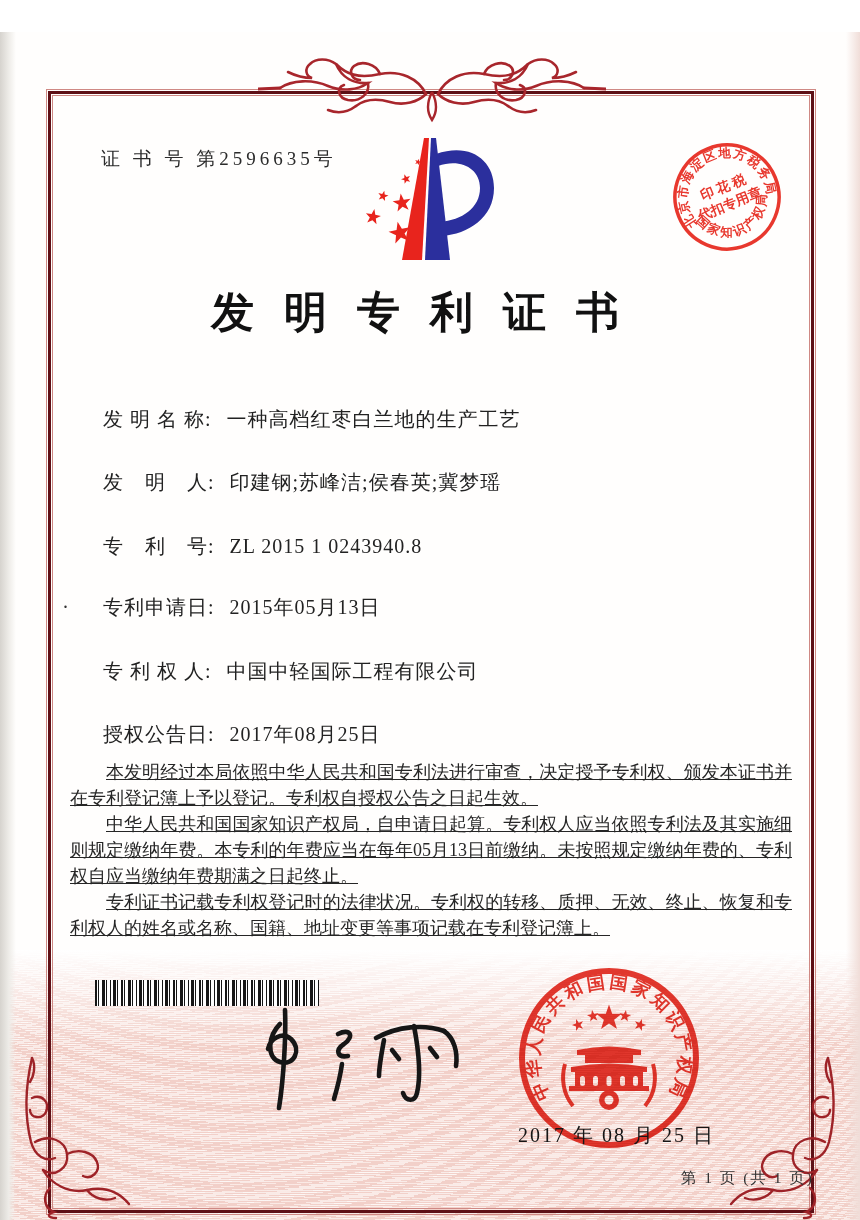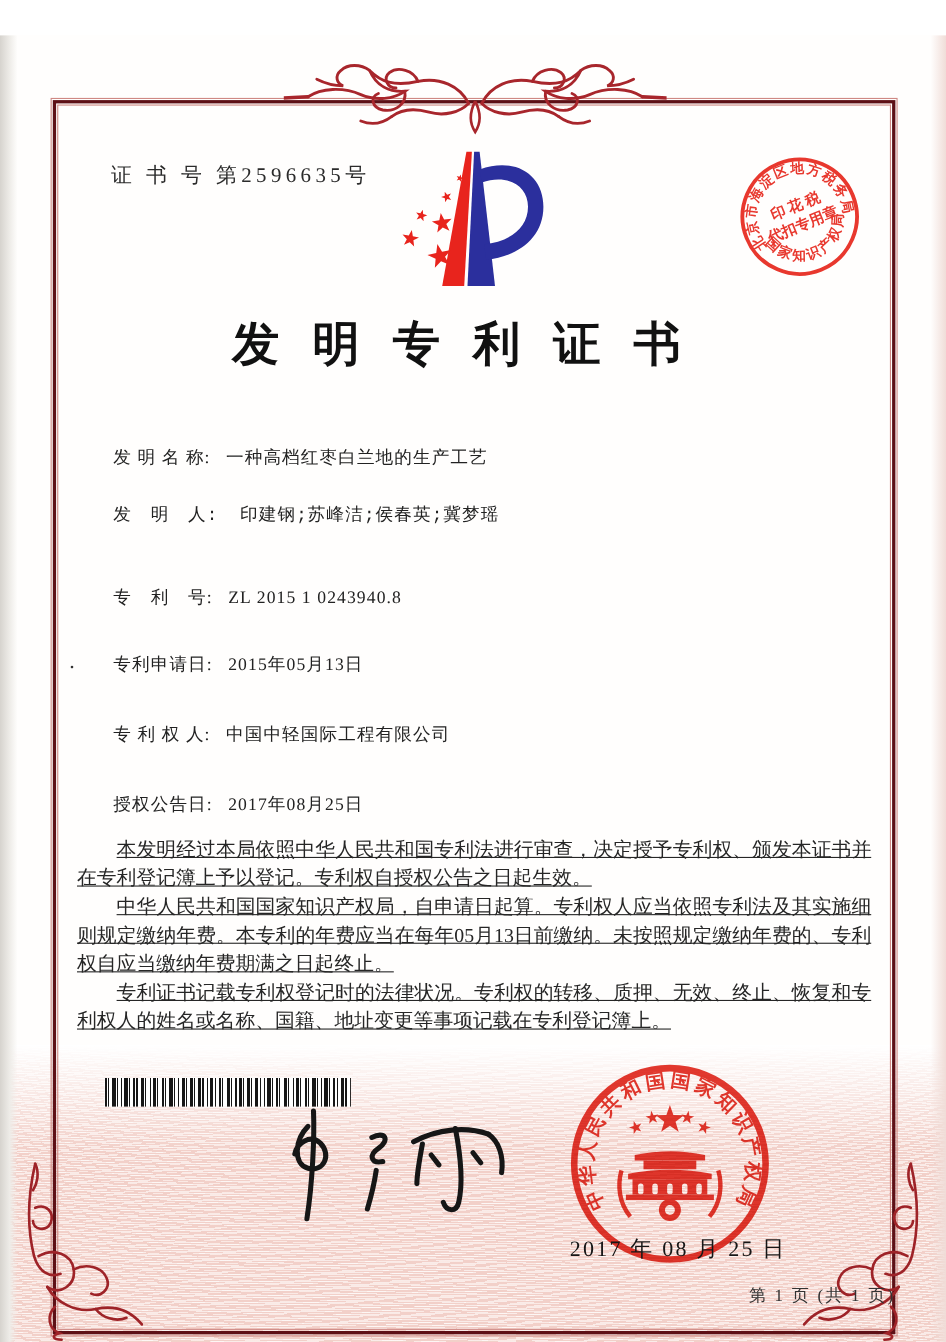--- a/index.html
+++ b/index.html
@@ -27,21 +27,21 @@
   .frame .f3{position:absolute;inset:1px;border:1px solid #cf8984;}
 
   .orn{position:absolute;z-index:3;}
   .content{position:absolute;z-index:4;}
 
   .cert-no{left:101px;top:114px;font-size:19px;letter-spacing:4px;color:#2b2b2b;}
 
   .title{left:46px;top:252px;width:768px;text-align:center;font-size:43px;font-weight:600;
     letter-spacing:30px;box-sizing:border-box;color:#111;}
 
-  .field{left:103px;font-size:16px;color:#222;white-space:nowrap;}
+  .field{left:103px;font-size:20px;color:#222;white-space:nowrap;}
   .field .lab{letter-spacing:1px;}
   .field .val{margin-left:10px;letter-spacing:1px;}
 
   .stray{left:63px;top:558px;font-size:20px;color:#333;}
 
   .paras{left:70px;top:727px;width:722px;font-size:18px;line-height:26px;color:#262626;
     text-align:justify;}
   .paras p{margin:0;text-indent:2em;text-decoration:underline;}
 
   .barcode{left:95px;top:948px;width:224px;height:26px;
@@ -149,21 +149,21 @@
       <text x="82" y="94" text-anchor="middle" font-size="13.5" font-weight="bold">代扣专用章</text>
     </g>
   </svg>
 
   <div class="content title">发明专利证书</div>
 
   <div class="content field" style="top:374px;">
     <span class="lab">发 明 名 称:</span>
     <span class="val">一种高档红枣白兰地的生产工艺</span>
   </div>
-  <div class="content field" style="top:426px;font-family:Liberation Mono, monospace;">
+  <div class="content field" style="top:437px;">
     <span class="lab">发　明　人:</span>
     <span class="val">印建钢;苏峰洁;侯春英;冀梦瑶</span>
   </div>
   <div class="content field" style="top:501px;">
     <span class="lab">专　利　号:</span>
     <span class="val">ZL 2015 1 0243940.8</span>
   </div>
   <div class="content field" style="top:562px;">
     <span class="lab">专利申请日:</span>
     <span class="val">2015年05月13日</span>

